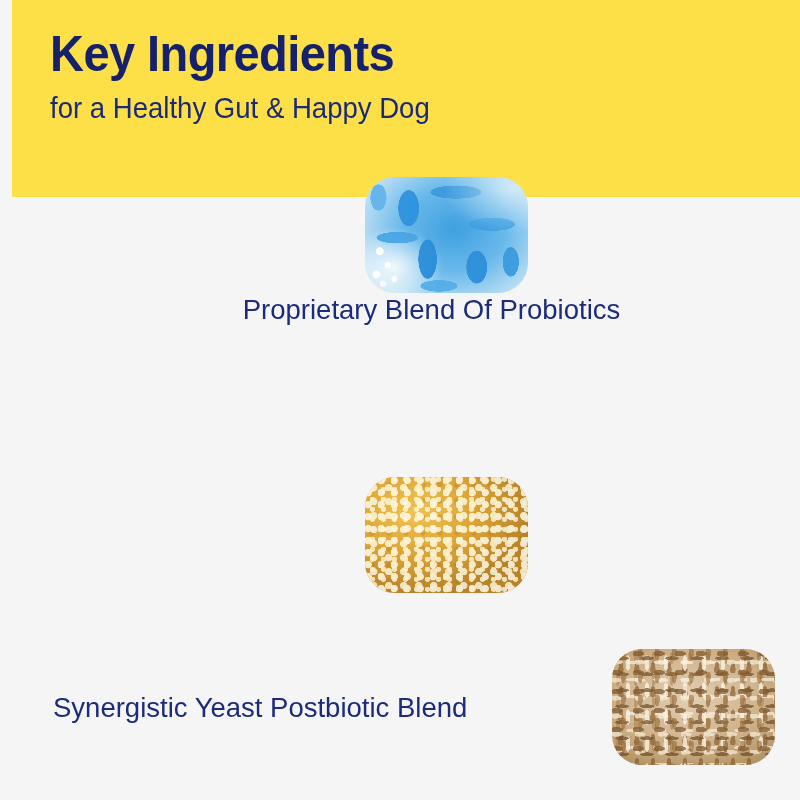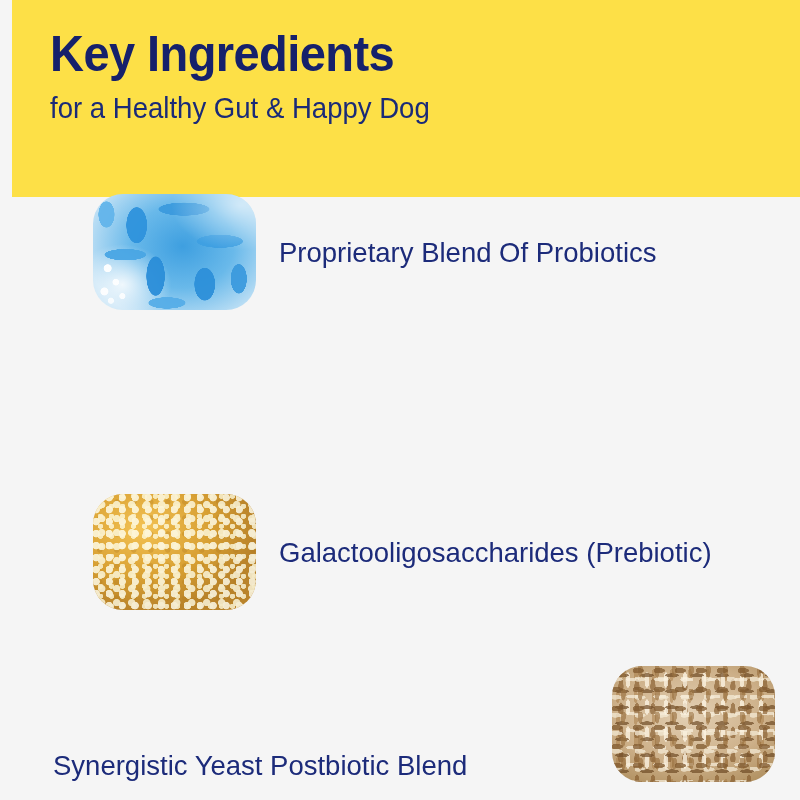--- a/index.html
+++ b/index.html
@@ -66,23 +66,23 @@
     left: 0;
     width: 800px;
     height: 150px;
     display: flex;
     align-items: center;
   }
 
   .row.r1 { top: 18px; }
   .row.r2 { top: 168px; }
   .row.r3 { top: 318px; }
-  .row.r4 { top: 473px; align-items: flex-end; }
-
-  .row.img-left  { flex-direction: row; padding-left: 40px; }
+  .row.r4 { top: 473px; }
+
+  .row.img-left  { flex-direction: column; padding-left: 40px; }
   .row.img-right { flex-direction: row-reverse; }
 
   .thumb {
     width: 163px;
     height: 116px;
     border-radius: 30px;
     flex: 0 0 auto;
     overflow: hidden;
     position: relative;
   }
@@ -232,21 +232,20 @@
 <div class="rows">
 
   <div class="row r1 img-left">
     <div class="thumb tex-probiotics"></div>
     <div class="ingredient-label">Proprietary Blend Of Probiotics</div>
   </div>
 
 
   <div class="row r3 img-left">
     <div class="thumb tex-golden-bubbles"></div>
-    <div class="ingredient-label">Galactooligosaccharides (Prebiotic)</div>
   </div>
 
   <div class="row r4 img-right">
     <div class="thumb tex-yeast-flakes"></div>
     <div class="ingredient-label">Synergistic Yeast Postbiotic Blend</div>
   </div>
 
 </div>
 
 </body></html>

